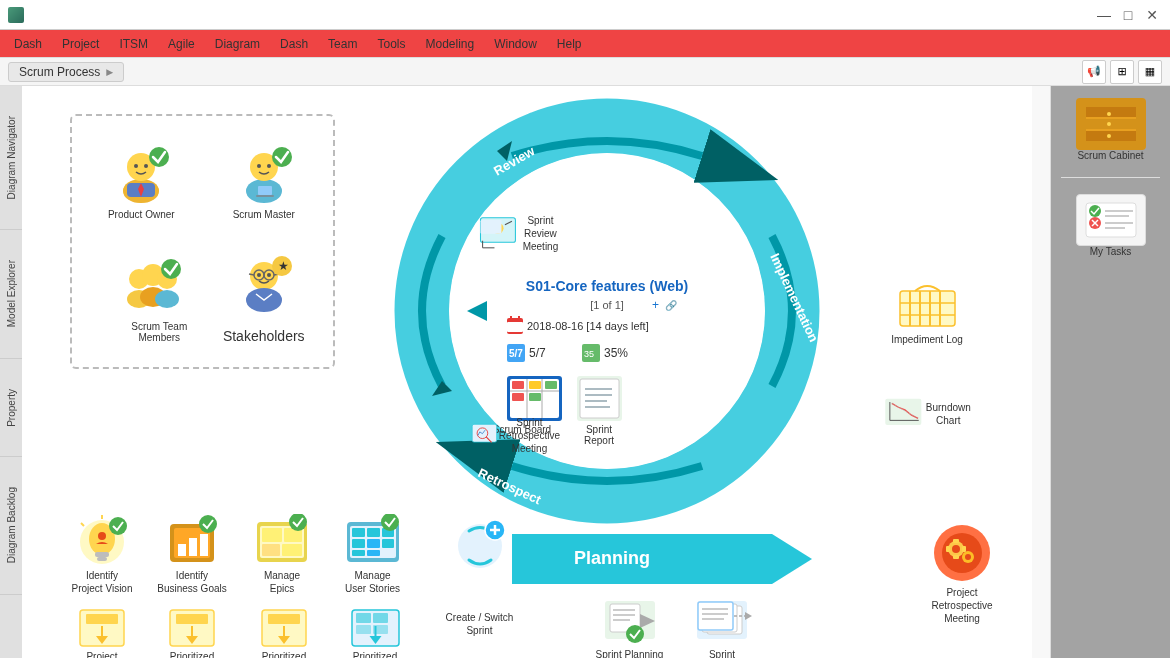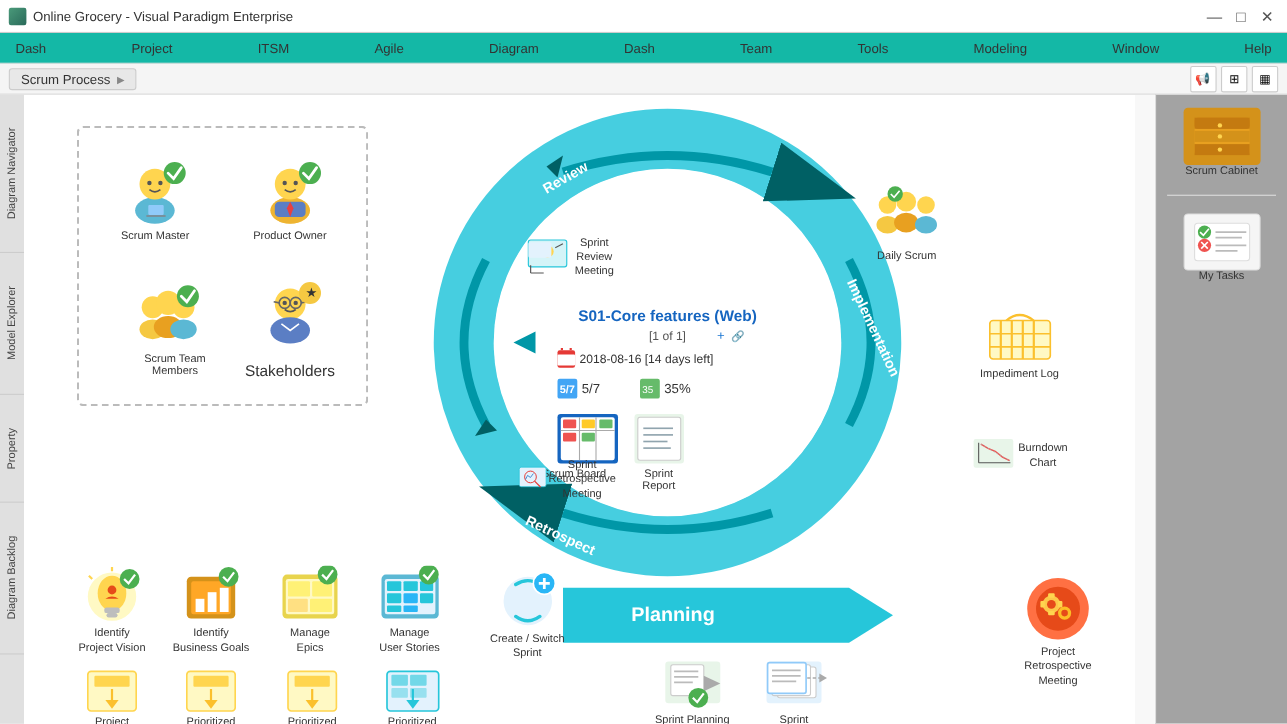--- a/index.html
+++ b/index.html
@@ -6,21 +6,21 @@
     body { width: 1170px; height: 658px; overflow: hidden; font-family: 'Segoe UI', Arial, sans-serif; background: #f0f0f0; font-size: 12px; }
 
     
     .title-bar { display: flex; align-items: center; justify-content: space-between; background: #fff; height: 30px; padding: 0 8px; border-bottom: 1px solid #ccc; }
     .title-bar-left { display: flex; align-items: center; gap: 6px; font-size: 12px; color: #333; }
     .title-bar-icon { width: 16px; height: 16px; background: #4a9; border-radius: 2px; }
     .title-bar-controls { display: flex; gap: 4px; }
     .title-btn { width: 20px; height: 20px; border: none; background: none; cursor: pointer; font-size: 14px; color: #555; display: flex; align-items: center; justify-content: center; }
 
     
-    .menu-bar { display: flex; align-items: center; background: #14b8a6; height: 28px; padding: 0 4px; border-bottom: 1px solid #ddd; justify-content: space-between; }
+    .menu-bar { display: flex; align-items: center; background: #ef4444; height: 28px; padding: 0 4px; border-bottom: 1px solid #ddd; }
     .menu-item { padding: 4px 10px; font-size: 12px; color: #333; cursor: pointer; border-radius: 2px; }
 
     
     .breadcrumb-bar { display: flex; align-items: center; justify-content: space-between; background: #f5f5f5; height: 28px; padding: 0 8px; border-bottom: 1px solid #ddd; }
     .breadcrumb { display: flex; align-items: center; background: #e8e8e8; border: 1px solid #ccc; border-radius: 3px; padding: 2px 10px; font-size: 12px; color: #333; }
     .breadcrumb::after { content: '▶'; margin-left: 6px; font-size: 9px; color: #888; }
     .toolbar-icons { display: flex; gap: 4px; }
     .toolbar-icon-btn { width: 24px; height: 24px; border: 1px solid #ccc; background: #fff; border-radius: 2px; cursor: pointer; display: flex; align-items: center; justify-content: center; font-size: 11px; }
 
     
@@ -43,21 +43,20 @@
     .left-tabs { width: 22px; background: #e0e0e0; display: flex; flex-direction: column; }
     .vtab { width: 22px; padding: 30px 0; display: flex; align-items: center; justify-content: center; cursor: pointer; border-bottom: 1px solid #ccc; position: relative; }
     .vtab-text { writing-mode: vertical-lr; transform: rotate(180deg); font-size: 10px; color: #444; white-space: nowrap; }
   </style>
 </head>
 <body>
 
 <div class="title-bar">
   <div class="title-bar-left">
     <div class="title-bar-icon" style="width:16px;height:16px;background:linear-gradient(135deg,#4a9a7a,#2a6a5a);border-radius:2px;"></div>
-    <span>Online Grocery - Visual Paradigm Enterprise</span>
   </div>
   <div class="title-bar-controls">
     <button class="title-btn">—</button>
     <button class="title-btn">□</button>
     <button class="title-btn close">✕</button>
   </div>
 </div>
 
 <div class="menu-bar">
   <span class="menu-item">Dash</span>
@@ -104,58 +103,58 @@
   <div class="content-area">
 
     <div class="main-canvas">
       <div style="position:relative; width:1010px; min-height:620px; background:white; overflow:hidden;">
 
         <div style="position:absolute; top:28px; left:48px; width:265px; height:255px; border:2px dashed #bbb; border-radius:6px; display:grid; grid-template-columns:1fr 1fr; align-items:center; justify-items:center; padding:8px;">
 
           <div style="display:flex;flex-direction:column;align-items:center;cursor:pointer;">
             <div style="position:relative;width:68px;height:68px;">
               <svg width="68" height="68" viewBox="0 0 68 68">
+
+                <ellipse cx="34" cy="52" rx="18" ry="12" fill="#f5c842"></ellipse>
+                <ellipse cx="34" cy="52" rx="18" ry="12" fill="#e8a020" opacity="0.5"></ellipse>
+
+                <circle cx="34" cy="28" r="14" fill="#ffd54f"></circle>
+
+                <circle cx="29" cy="27" r="2" fill="#555"></circle>
+                <circle cx="39" cy="27" r="2" fill="#555"></circle>
+                <path d="M29 33 Q34 37 39 33" stroke="#555" stroke-width="1.5" fill="none"></path>
+
+                <rect x="20" y="44" width="28" height="14" rx="4" fill="#5b7ec4"></rect>
+
+                <polygon points="34,44 31,50 34,58 37,50" fill="#e84040"></polygon>
+
+                <circle cx="52" cy="18" r="10" fill="#4CAF50"></circle>
+                <path d="M46 18 L51 23 L58 13" stroke="white" stroke-width="2.5" fill="none" stroke-linecap="round"></path>
+              </svg>
+            </div>
+            <span style="font-size:10px;text-align:center;color:#333;margin-top:2px;">Product Owner</span>
+          </div>
+
+          <div style="display:flex;flex-direction:column;align-items:center;cursor:pointer;">
+            <div style="position:relative;width:68px;height:68px;">
+              <svg width="68" height="68" viewBox="0 0 68 68">
                 <ellipse cx="34" cy="52" rx="18" ry="12" fill="#5bb8d4"></ellipse>
                 <circle cx="34" cy="28" r="14" fill="#ffd54f"></circle>
                 <circle cx="29" cy="27" r="2" fill="#555"></circle>
                 <circle cx="39" cy="27" r="2" fill="#555"></circle>
                 <path d="M29 33 Q34 37 39 33" stroke="#555" stroke-width="1.5" fill="none"></path>
                 <rect x="20" y="44" width="28" height="14" rx="4" fill="#5bb8d4"></rect>
 
                 <rect x="28" y="47" width="14" height="9" rx="1" fill="#90caf9"></rect>
                 <rect x="26" y="56" width="18" height="2" rx="1" fill="#78909c"></rect>
                 <circle cx="52" cy="18" r="10" fill="#4CAF50"></circle>
                 <path d="M46 18 L51 23 L58 13" stroke="white" stroke-width="2.5" fill="none" stroke-linecap="round"></path>
               </svg>
             </div>
             <span style="font-size:10px;text-align:center;color:#333;margin-top:2px;">Scrum Master</span>
-          </div>
-
-          <div style="display:flex;flex-direction:column;align-items:center;cursor:pointer;">
-            <div style="position:relative;width:68px;height:68px;">
-              <svg width="68" height="68" viewBox="0 0 68 68">
-
-                <ellipse cx="34" cy="52" rx="18" ry="12" fill="#f5c842"></ellipse>
-                <ellipse cx="34" cy="52" rx="18" ry="12" fill="#e8a020" opacity="0.5"></ellipse>
-
-                <circle cx="34" cy="28" r="14" fill="#ffd54f"></circle>
-
-                <circle cx="29" cy="27" r="2" fill="#555"></circle>
-                <circle cx="39" cy="27" r="2" fill="#555"></circle>
-                <path d="M29 33 Q34 37 39 33" stroke="#555" stroke-width="1.5" fill="none"></path>
-
-                <rect x="20" y="44" width="28" height="14" rx="4" fill="#5b7ec4"></rect>
-
-                <polygon points="34,44 31,50 34,58 37,50" fill="#e84040"></polygon>
-
-                <circle cx="52" cy="18" r="10" fill="#4CAF50"></circle>
-                <path d="M46 18 L51 23 L58 13" stroke="white" stroke-width="2.5" fill="none" stroke-linecap="round"></path>
-              </svg>
-            </div>
-            <span style="font-size:10px;text-align:center;color:#333;margin-top:2px;">Product Owner</span>
           </div>
 
           <div style="display:flex;flex-direction:column;align-items:flex-end;cursor:pointer;margin-left:24px;">
             <div style="position:relative;width:68px;height:68px;">
               <svg width="68" height="68" viewBox="0 0 68 68">
 
                 <circle cx="20" cy="28" r="10" fill="#ffd54f"></circle>
                 <ellipse cx="20" cy="48" rx="12" ry="9" fill="#f5c842"></ellipse>
                 <circle cx="34" cy="24" r="11" fill="#ffd54f"></circle>
                 <ellipse cx="34" cy="46" rx="13" ry="10" fill="#e8a020"></ellipse>
@@ -276,35 +275,20 @@
             <line x1="8" y1="38" x2="8" y2="48" stroke="#555" stroke-width="1.5"></line>
             <line x1="8" y1="48" x2="25" y2="48" stroke="#555" stroke-width="1.5"></line>
             <circle cx="30" cy="20" r="8" fill="#ffd54f"></circle>
 
             <line x1="40" y1="15" x2="50" y2="10" stroke="#555" stroke-width="1.5"></line>
             <rect x="5" y="8" width="30" height="20" rx="2" fill="#e3f2fd"></rect>
           </svg>
           <span style="font-size:10px;text-align:center;color:#333;line-height:1.3;">Sprint Review<br>Meeting</span>
         </div>
 
-        <div style="position:absolute;top:80px;left:760px;display:flex;flex-direction:column;align-items:center;width:85px;">
-          <svg width="65" height="60" viewBox="0 0 65 60">
-
-            <circle cx="15" cy="20" r="8" fill="#ffd54f"></circle>
-            <ellipse cx="15" cy="38" rx="10" ry="8" fill="#f5c842"></ellipse>
-            <circle cx="32" cy="17" r="9" fill="#ffd54f"></circle>
-            <ellipse cx="32" cy="36" rx="11" ry="9" fill="#e8a020"></ellipse>
-            <circle cx="50" cy="20" r="8" fill="#ffd54f"></circle>
-            <ellipse cx="50" cy="38" rx="10" ry="8" fill="#5bb8d4"></ellipse>
-
-            <circle cx="22" cy="10" r="7" fill="#4CAF50"></circle>
-            <path d="M18 10 L21 13 L26 7" stroke="white" stroke-width="1.5" fill="none"></path>
-          </svg>
-          <span style="font-size:10px;text-align:center;color:#333;line-height:1.3;">Daily Scrum</span>
-        </div>
 
         <div style="position:absolute;top:320px;left:448px;display:flex;align-items:center;width:90px;">
           <svg width="65" height="58" viewBox="0 0 65 58">
             <rect x="5" y="5" width="55" height="40" rx="4" fill="#e3f2fd"></rect>
             <rect x="5" y="5" width="55" height="40" rx="4" fill="none" stroke="#26c6da" stroke-width="1.5"></rect>
 
             <circle cx="28" cy="25" r="12" fill="none" stroke="#e53935" stroke-width="2"></circle>
             <line x1="37" y1="34" x2="48" y2="45" stroke="#e53935" stroke-width="2.5" stroke-linecap="round"></line>
 
             <polyline points="18,30 22,22 28,26 34,18" stroke="#1565c0" stroke-width="1.5" fill="none"></polyline>
@@ -447,21 +431,21 @@
 
             <circle cx="31" cy="30" r="22" fill="#e3f2fd"></circle>
             <path d="M20 15 Q31 8 42 15 L38 15 Q42 15 42 20" fill="none" stroke="#26c6da" stroke-width="3" stroke-linecap="round"></path>
             <path d="M42 44 Q31 52 20 44" fill="none" stroke="#26c6da" stroke-width="3" stroke-linecap="round"></path>
             <polygon points="42,10 38,15 46,17" fill="#26c6da"></polygon>
 
             <circle cx="46" cy="14" r="10" fill="#29b6f6" stroke="white" stroke-width="1.5"></circle>
             <line x1="46" y1="9" x2="46" y2="19" stroke="white" stroke-width="2.5"></line>
             <line x1="41" y1="14" x2="51" y2="14" stroke="white" stroke-width="2.5"></line>
           </svg>
-          <span style="font-size:10px;text-align:center;color:#333;line-height:1.3;">Create / Switch<br>Sprint</span>
+          <span style="font-size:10px;text-align:center;color:#333;line-height:1.3;margin-top:37px;">Create / Switch<br>Sprint</span>
         </div>
 
         <div style="position:absolute;top:510px;left:565px;display:flex;flex-direction:column;align-items:center;width:85px;cursor:pointer;">
           <svg width="60" height="52" viewBox="0 0 60 52">
             <rect x="5" y="5" width="50" height="38" rx="3" fill="#e8f5e9"></rect>
 
             <rect x="10" y="8" width="30" height="28" rx="2" fill="white" stroke="#ccc" stroke-width="1"></rect>
             <line x1="13" y1="14" x2="35" y2="14" stroke="#bbb" stroke-width="1.5"></line>
             <line x1="13" y1="19" x2="35" y2="19" stroke="#bbb" stroke-width="1.5"></line>
             <line x1="13" y1="24" x2="30" y2="24" stroke="#bbb" stroke-width="1.5"></line>

